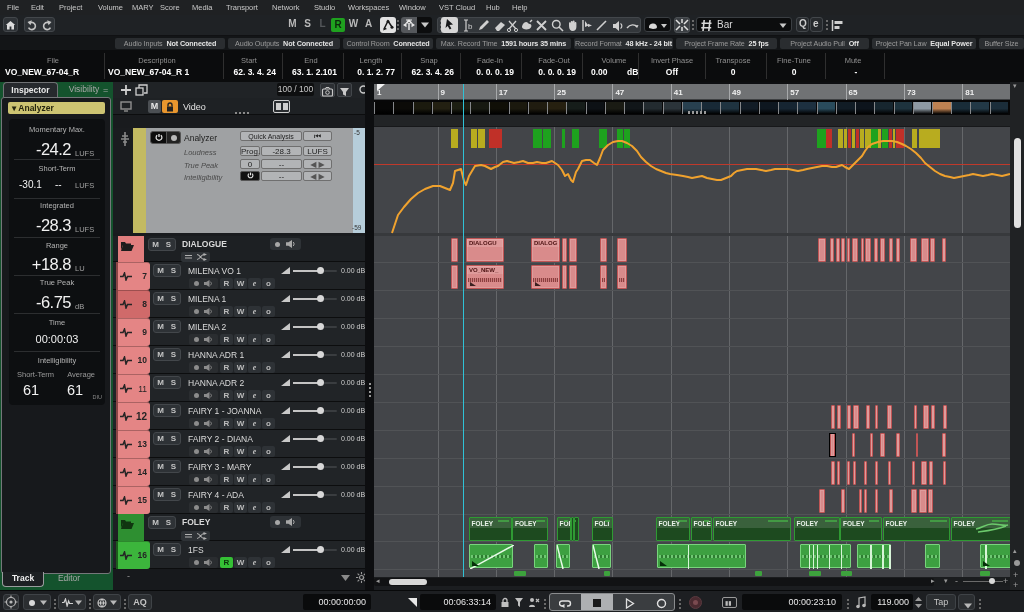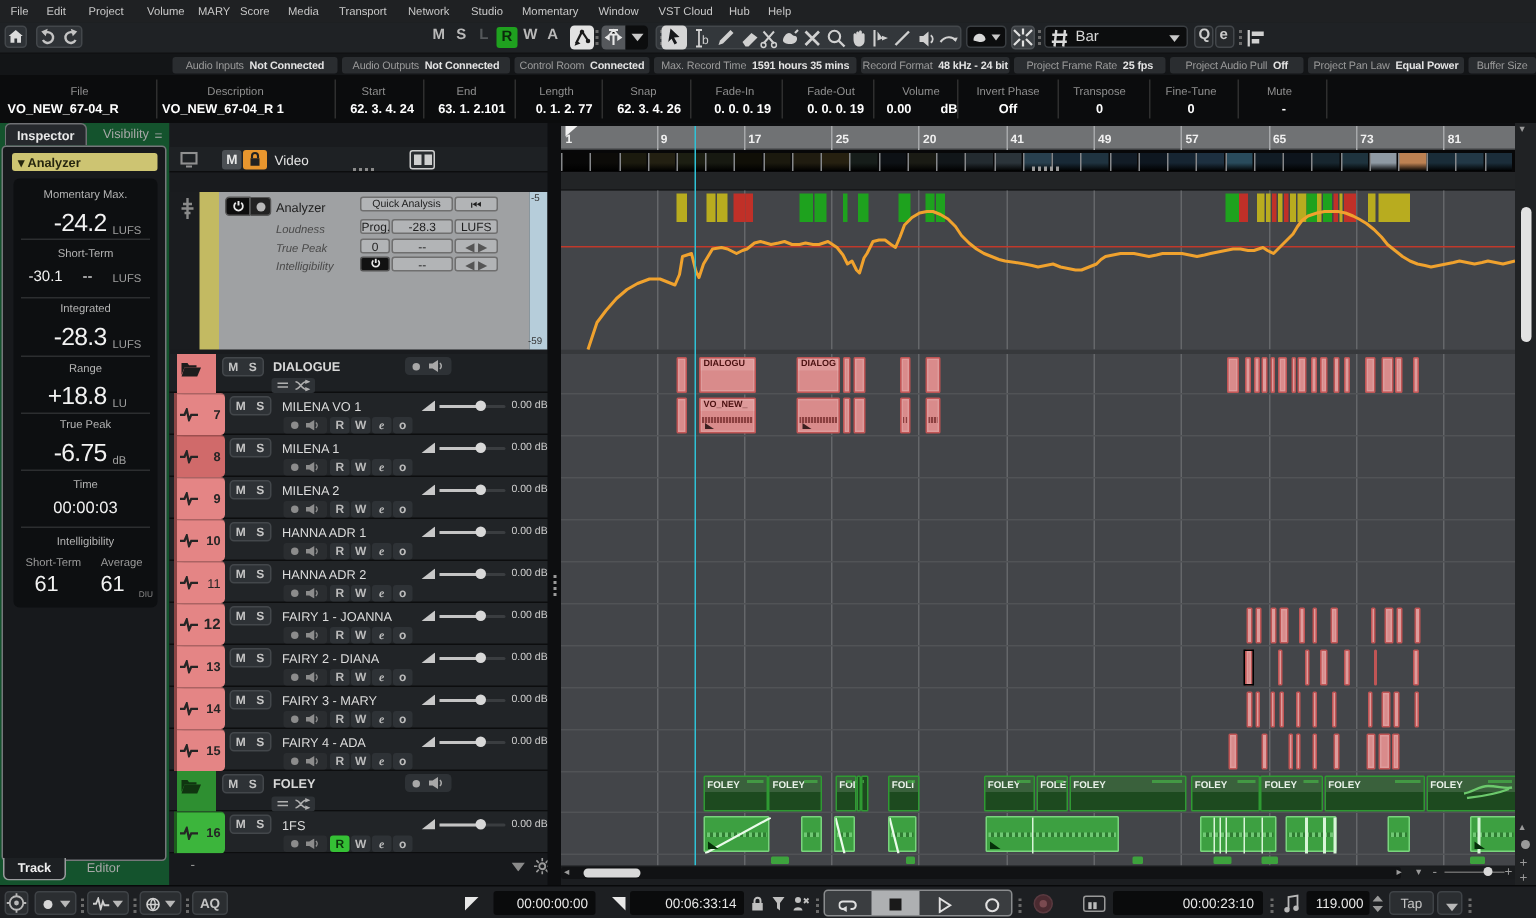--- a/index.html
+++ b/index.html
@@ -65,21 +65,21 @@
 <span style="left:7px">File</span>
 <span style="left:31px">Edit</span>
 <span style="left:59px">Project</span>
 <span style="left:98px">Volume</span>
 <span style="left:132px">MARY</span>
 <span style="left:160px">Score</span>
 <span style="left:192px">Media</span>
 <span style="left:226px">Transport</span>
 <span style="left:272px">Network</span>
 <span style="left:314px">Studio</span>
-<span style="left:348px">Momentary</span>
+<span style="left:348px">Workspaces</span>
 <span style="left:399px">Window</span>
 <span style="left:439px">VST Cloud</span>
 <span style="left:486px">Hub</span>
 <span style="left:512px">Help</span>
 </div>
 <div id="toolbar">
 <div class="tbtn" style="left:3px;width:15px"><svg width="13" height="13" viewBox="0 0 13 13" style="margin:0 0 0 0">
           <path d="M6.5 2L1.8 6h1.2v4.5h2.6V7.6h1.8v2.9H10V6h1.2z" fill="#dcdcdc"></path>
         </svg></div>
 <div class="tbtn" style="left:24px;width:31px"><svg width="29" height="13" viewBox="0 0 29 13">
@@ -280,20 +280,42 @@
           </div>
 <div class="tx" style="left:14px;top:263px;font-size:14.5px;color:#f2f2f2">61</div>
 <div class="tx" style="left:58px;top:263px;font-size:14.5px;color:#f2f2f2">61</div>
 <div class="tx" style="right:3px;top:275px;font-size:5.5px;color:#888">DIU</div>
 </div>
 </div>
 <div class="btab" style="left:2px;top:490px;width:42px;background:#1d2023;border:1px solid #9a9c9e;border-top:none;border-radius:0 0 4px 4px;color:#efefef;font-weight:bold;text-align:center;line-height:13px">Track</div>
 <div class="btab" style="left:48px;top:490px;width:42px;color:#a8a8a8;text-align:center;line-height:13px">Editor</div>
 </div>
 <div id="tracklist">
+<div id="tltool">
+<svg class="ab" style="left:7px;top:2px" width="12" height="12" viewBox="0 0 12 12">
+          <path d="M6 1v10M1 6h10" stroke="#cfcfcf" stroke-width="1.8"></path>
+        </svg>
+<svg class="ab" style="left:22px;top:2px" width="13" height="12" viewBox="0 0 13 12">
+          <rect x="1" y="4" width="7" height="7" fill="none" stroke="#cfcfcf" stroke-width="1.3"></rect>
+          <path d="M4 4V1h8v8h-3" fill="none" stroke="#cfcfcf" stroke-width="1.3"></path>
+        </svg>
+<div class="ab" style="left:164px;top:1px;width:37px;height:13px;background:#0e0f10;border-radius:2px;color:#c8c8c8;font-size:8.5px;text-align:center;line-height:13px">100 / 100</div>
+<div class="ab" style="left:207px;top:1px;width:15px;height:14px;background:#2c2f33;border:1px solid #43474b;border-radius:2px"><svg width="13" height="12" viewBox="0 0 13 12">
+            <rect x="1.5" y="3" width="10" height="7" rx="1" fill="none" stroke="#c8c8c8" stroke-width="1.2"></rect>
+            <circle cx="6.5" cy="6.5" r="1.8" fill="none" stroke="#c8c8c8"></circle>
+            <path d="M4 3l1-1.5h3L9 3" fill="none" stroke="#c8c8c8"></path>
+          </svg></div>
+<div class="ab" style="left:224px;top:1px;width:15px;height:14px;background:#2c2f33;border:1px solid #43474b;border-radius:2px"><svg width="13" height="12" viewBox="0 0 13 12">
+            <path d="M2 2h9L8 6v4L5 8.5V6z" fill="#c8c8c8"></path>
+          </svg></div>
+<svg class="ab" style="left:245px;top:2px" width="13" height="13" viewBox="0 0 13 13">
+          <circle cx="5.5" cy="5.5" r="3.5" fill="none" stroke="#c8c8c8" stroke-width="1.4"></circle>
+          <path d="M8 8l3.5 3.5" stroke="#c8c8c8" stroke-width="1.6"></path>
+        </svg>
+</div>
 <div class="ab" style="left:0;top:16px;width:261px;height:17px;background:#1e2124;border-bottom:1px solid #0c0d0e">
         <svg class="ab" style="left:7px;top:3px" width="12" height="11" viewBox="0 0 12 11">
           <rect x="1" y="1" width="10" height="7" fill="none" stroke="#909090" stroke-width="1.4"></rect>
           <path d="M4 10h4" stroke="#909090" stroke-width="1.4"></path>
         </svg>
         <div class="ab" style="left:35px;top:2px;width:13px;height:13px;background:#4b4f53;border-radius:2px;color:#e8e8e8;font-size:9px;font-weight:bold;text-align:center;line-height:13px">M</div>
         <div class="ab" style="left:49px;top:2px;width:16px;height:13px;background:#e8962e;border-radius:2px"><svg width="16" height="13" viewBox="0 0 16 13">
             <rect x="5" y="5.5" width="6" height="5" fill="#222"></rect>
             <path d="M6 5.5V4a2 2 0 0 1 4 0v1.5" fill="none" stroke="#222" stroke-width="1.4"></path>
           </svg></div>
@@ -749,21 +771,21 @@
 <div class="ab" style="left:296.7px;top:0;width:1px;height:16px;background:#a6a8aa"></div>
 <div class="ab" style="left:355.0px;top:0;width:1px;height:16px;background:#a6a8aa"></div>
 <div class="ab" style="left:413.3px;top:0;width:1px;height:16px;background:#a6a8aa"></div>
 <div class="ab" style="left:471.6px;top:0;width:1px;height:16px;background:#a6a8aa"></div>
 <div class="ab" style="left:529.9px;top:0;width:1px;height:16px;background:#a6a8aa"></div>
 <div class="ab" style="left:588.2px;top:0;width:1px;height:16px;background:#a6a8aa"></div>
 <div class="tx" style="left:3px;top:4px;font-size:8px;font-weight:bold;color:#f0f0f0">1</div>
 <div class="tx" style="left:66.5px;top:4px;font-size:8px;font-weight:bold;color:#f0f0f0">9</div>
 <div class="tx" style="left:124.8px;top:4px;font-size:8px;font-weight:bold;color:#f0f0f0">17</div>
 <div class="tx" style="left:183.1px;top:4px;font-size:8px;font-weight:bold;color:#f0f0f0">25</div>
-<div class="tx" style="left:241.4px;top:4px;font-size:8px;font-weight:bold;color:#f0f0f0">20</div>
+<div class="tx" style="left:241.4px;top:4px;font-size:8px;font-weight:bold;color:#f0f0f0">47</div>
 <div class="tx" style="left:299.7px;top:4px;font-size:8px;font-weight:bold;color:#f0f0f0">41</div>
 <div class="tx" style="left:358.0px;top:4px;font-size:8px;font-weight:bold;color:#f0f0f0">49</div>
 <div class="tx" style="left:416.3px;top:4px;font-size:8px;font-weight:bold;color:#f0f0f0">57</div>
 <div class="tx" style="left:474.6px;top:4px;font-size:8px;font-weight:bold;color:#f0f0f0">65</div>
 <div class="tx" style="left:532.9px;top:4px;font-size:8px;font-weight:bold;color:#f0f0f0">73</div>
 <div class="tx" style="left:591.2px;top:4px;font-size:8px;font-weight:bold;color:#f0f0f0">81</div>
 </div>
 <div class="ab" style="left:0;top:16px;width:636px;height:15px;background:#070708">
 <div class="ab" style="left:1.0px;top:1.5px;width:17.8px;height:12px;background:linear-gradient(#070707,#070707 55%,#000);box-shadow:-1px 0 0 #85878a"></div>
 <div class="ab" style="left:20.2px;top:1.5px;width:17.8px;height:12px;background:linear-gradient(#0c0b08,#0c0b08 55%,#000);box-shadow:-1px 0 0 #85878a"></div>
@@ -1100,21 +1122,21 @@
         </svg>
         <svg class="ab" style="right:3px;top:5px" width="7" height="6" viewBox="0 0 7 6">
           <path d="M0 .5h7L3.5 5z" fill="#b8b8b8"></path>
         </svg>
       </div>
 <div class="dots3" style="left:124px;top:8px"></div>
 <div class="tpbox" style="left:128px;width:24px;color:#c4c4c4;font-size:9px;font-weight:bold;text-align:center;line-height:15px">AQ</div>
 <svg class="ab" style="left:309px;top:6px" width="11" height="11" viewBox="0 0 11 11">
         <path d="M1 1h9L1 10z" fill="#e8e8e8"></path>
       </svg>
-<div class="timebox" style="left:329px;width:68px;padding-right:5px">00:00:00:00</div>
+<div class="timebox" style="left:303px;width:68px;padding-right:5px">00:00:00:00</div>
 <svg class="ab" style="left:407px;top:6px" width="11" height="11" viewBox="0 0 11 11">
         <path d="M1 1h9v9z" fill="#e8e8e8"></path>
       </svg>
 <div class="timebox" style="left:420px;width:76px;padding-right:5px">00:06:33:14</div>
 <svg class="ab" style="left:500px;top:6px" width="10" height="11" viewBox="0 0 10 11">
         <rect x="1.5" y="5" width="7" height="5" fill="#c0c0c0"></rect>
         <path d="M3 5V3.5a2 2 0 0 1 4 0V5" fill="none" stroke="#c0c0c0" stroke-width="1.3"></path>
       </svg>
 <svg class="ab" style="left:514px;top:6px" width="10" height="11" viewBox="0 0 10 11">
         <path d="M1 1h8L6 5v5L4 8.5V5z" fill="#c0c0c0"></path>

